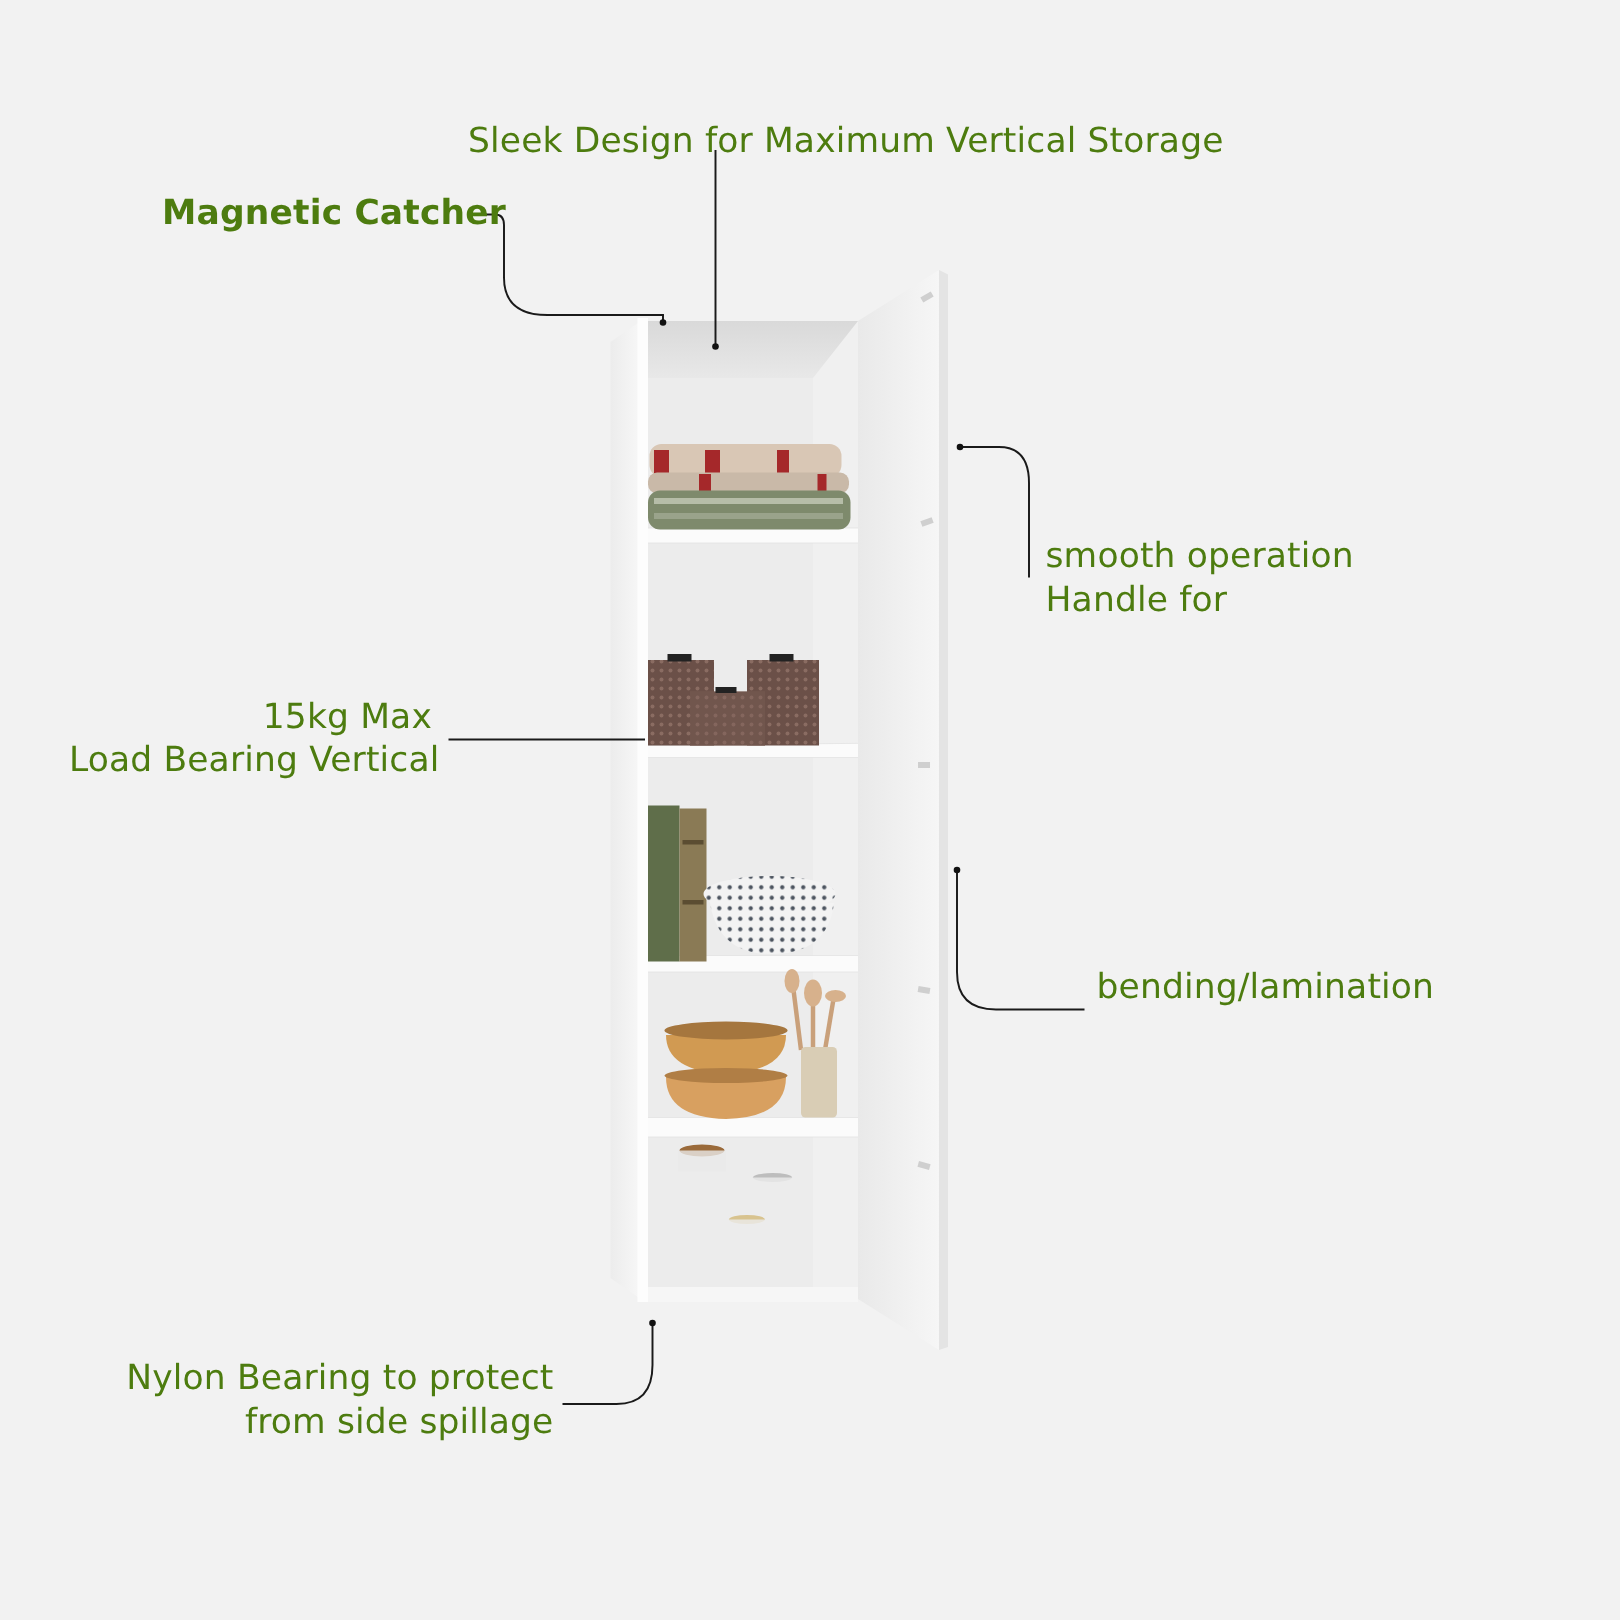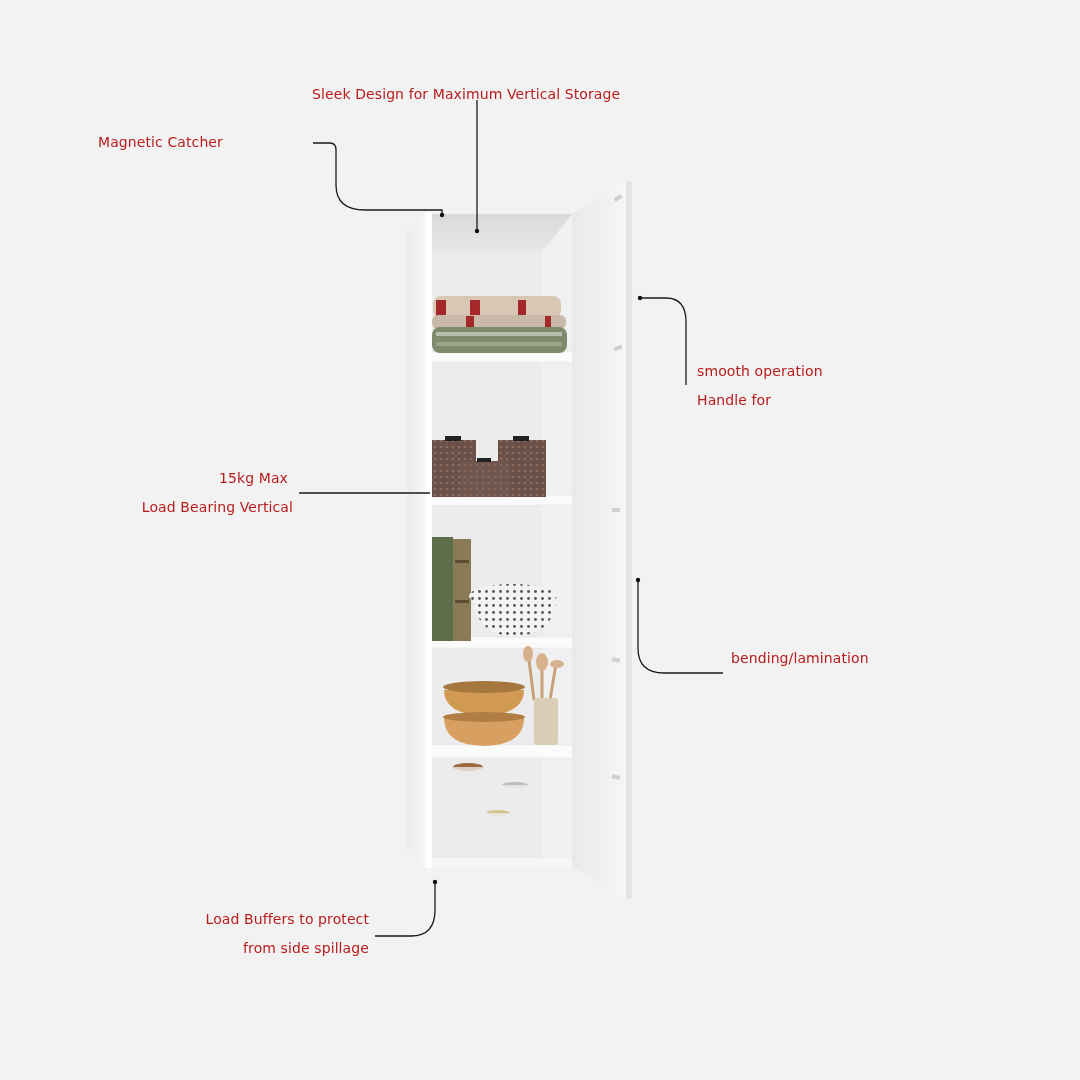--- a/index.html
+++ b/index.html
@@ -3,22 +3,22 @@
 <meta charset="utf-8">
 <style>
   html, body { margin:0; padding:0; }
   body {
     width:1080px; height:1080px; position:relative; overflow:hidden;
     background:#f2f2f2;
     font-family:"DejaVu Sans", sans-serif;
     color:#111;
   }
   .label {
-    position:absolute; font-size:14px; line-height:29px; letter-spacing:0.1px;
-    color:#b91c1c; white-space:nowrap;
+    position:absolute; font-size:23px; line-height:29px; letter-spacing:0.1px;
+    color:#4d7c0f; white-space:nowrap;
   }
   .label span { display:block; }
   .label.right { text-align:right; }
   svg.overlay { position:absolute; left:0; top:0; }
 </style>
 </head>
 <body>
 
 <svg class="overlay" width="1080" height="1080" viewBox="0 0 1080 1080">
   <defs>
@@ -143,34 +143,34 @@
     <circle cx="640" cy="298" r="2.2"></circle>
     <circle cx="638" cy="580" r="2.2"></circle>
     <circle cx="435" cy="882" r="2.2"></circle>
   </g>
 </svg>
 
 <div class="label" style="left:312px; top:80px;">
   <span>Sleek Design for Maximum Vertical Storage</span>
 </div>
 
-<div class="label" style="left:98px; top:128px;">
+<div class="label" style="left:108px; top:128px;font-weight:bold;">
   <span>Magnetic Catcher</span>
 </div>
 
 <div class="label" style="left:697px; top:357px;">
   <span>smooth operation</span>
   <span>Handle for</span>
 </div>
 
 <div class="label right" style="right:787px; top:464px;">
   <span style="margin-right:5px;text-align:right;">15kg Max</span>
   <span>Load Bearing Vertical</span>
 </div>
 
 <div class="label" style="left:731px; top:644px;">
   <span>bending/lamination</span>
 </div>
 
 <div class="label right" style="right:711px; top:905px;">
-  <span>Load Buffers to protect</span>
+  <span>Nylon Bearing to protect</span>
   <span>from side spillage</span>
 </div>
 
 </body></html>

